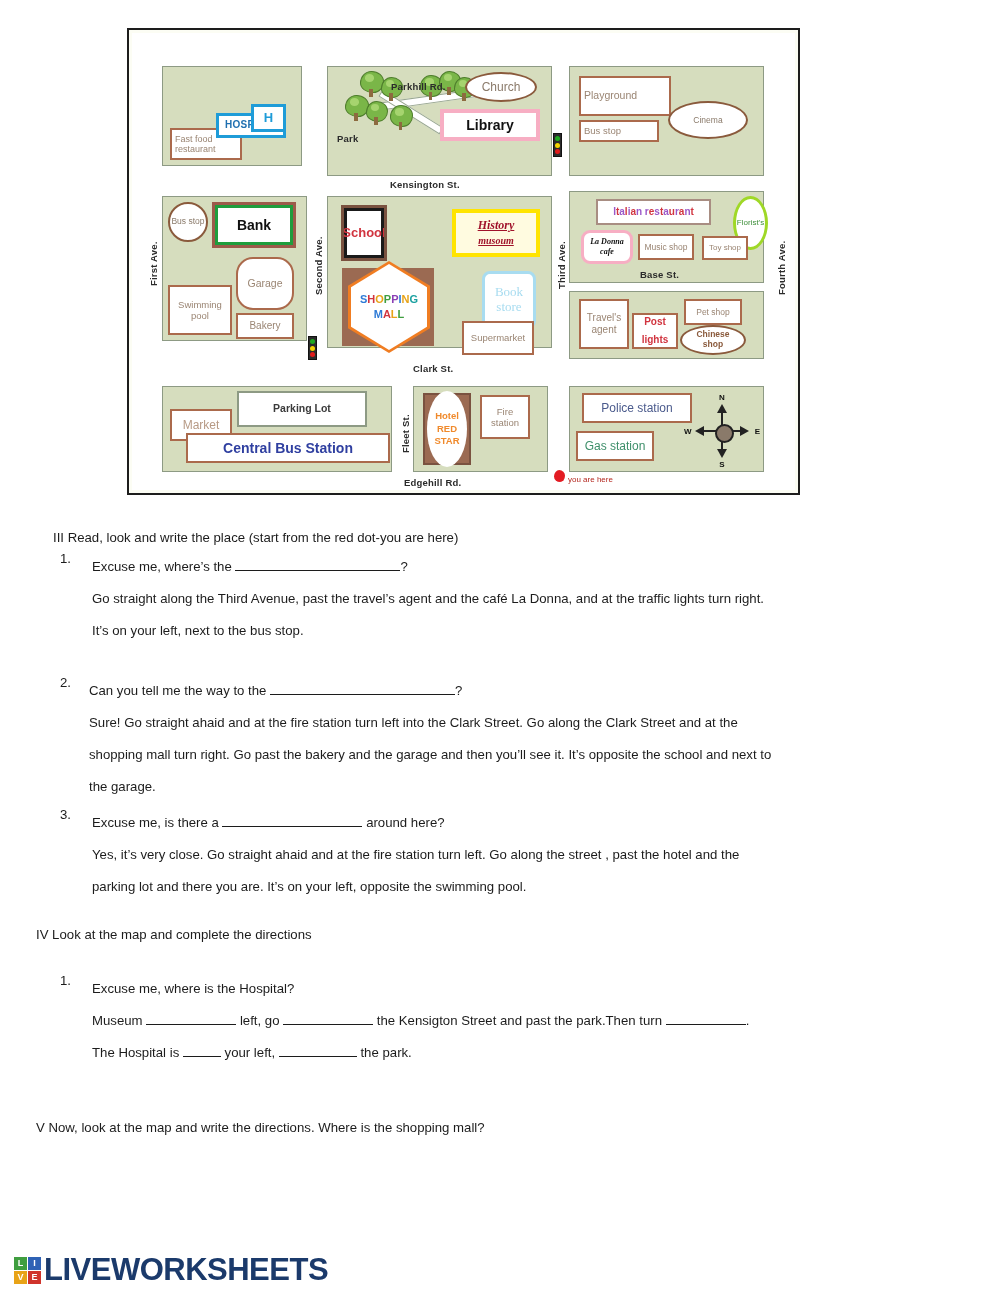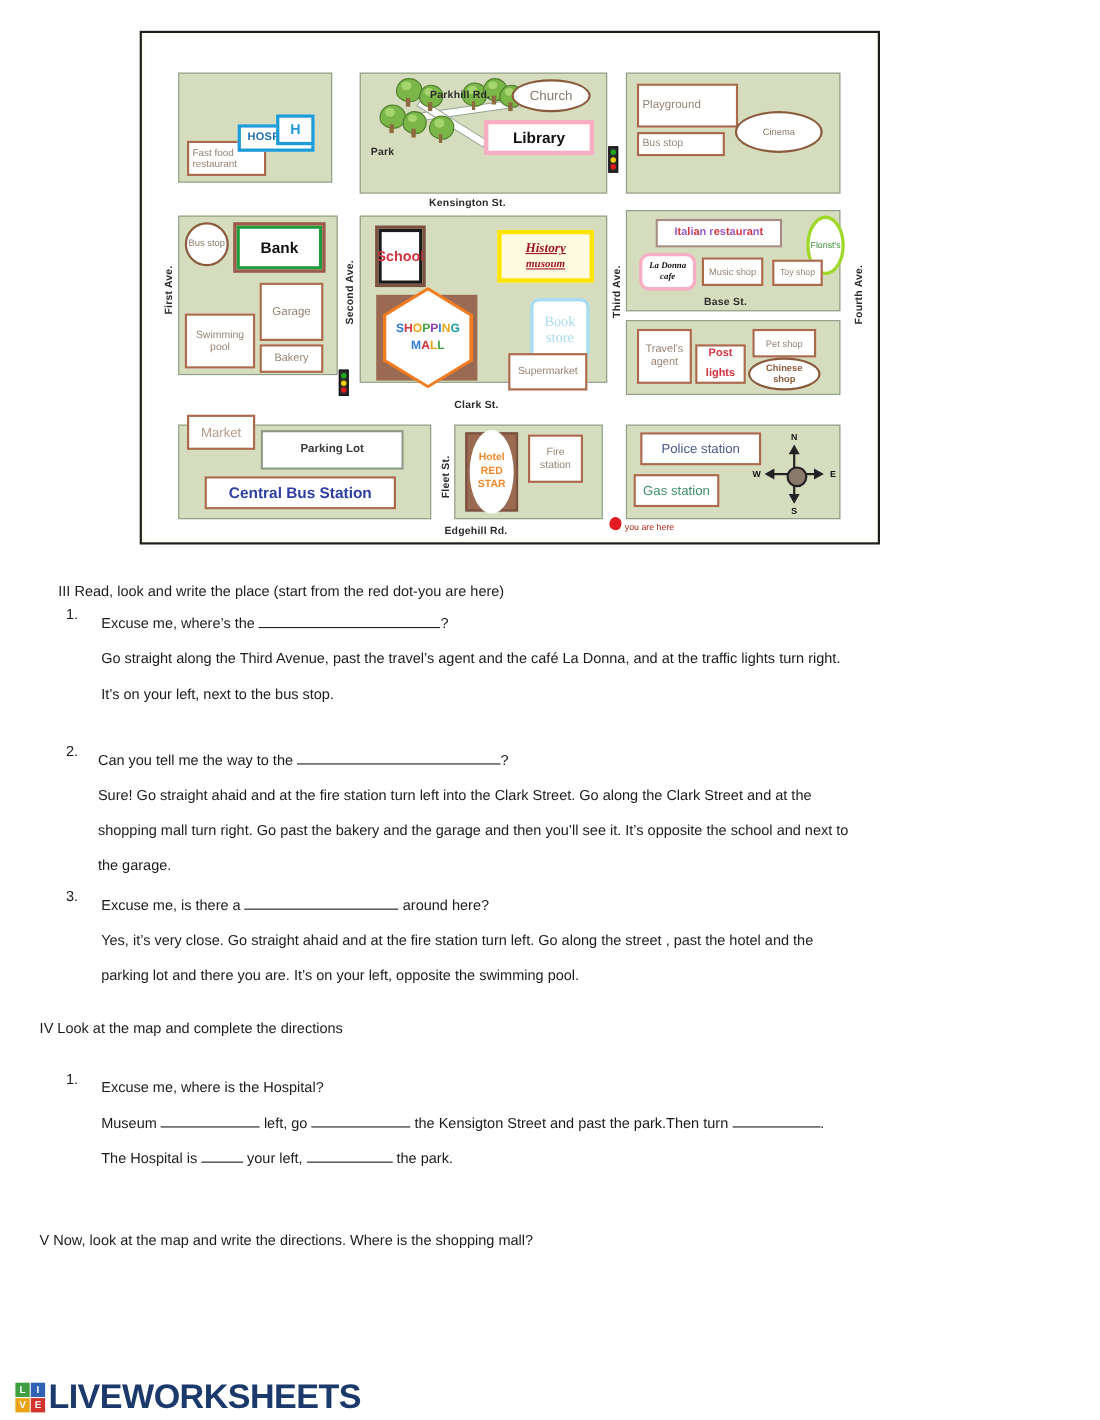--- a/index.html
+++ b/index.html
@@ -420,21 +420,21 @@
       <span>Cinema</span>
     </div>
 
     <div class="block" style="left:30px;top:163px;width:145px;height:145px;"></div>
     <div class="oval" id="o-busstop" style="left:36px;top:169px;width:40px;height:40px;">
       <span>Bus stop</span>
     </div>
     <div class="bldg" id="b-bank" style="left:83px;top:172px;width:78px;height:40px;">
       <span>Bank</span>
     </div>
-    <div class="bldg" id="b-garage" style="left:104px;top:224px;width:58px;height:53px;">
+    <div class="bldg" id="b-garage" style="left:104px;top:224px;width:58px;height:53px;border-radius:17px;">
       <span>Garage</span>
     </div>
     <div class="bldg" id="b-swim" style="left:36px;top:252px;width:64px;height:50px;">
       <span>Swimming pool</span>
     </div>
     <div class="bldg" id="b-bakery" style="left:104px;top:280px;width:58px;height:26px;">
       <span>Bakery</span>
     </div>
 
     <div class="block" style="left:195px;top:163px;width:225px;height:152px;"></div>
@@ -487,27 +487,27 @@
     </div>
     <div class="bldg" id="b-pet" style="left:552px;top:266px;width:58px;height:26px;">
       <span>Pet shop</span>
     </div>
     <div class="oval" id="b-chinese" style="left:548px;top:292px;width:66px;height:30px;flex-direction:column;">
       <span>Chinese</span>
       <span>shop</span>
     </div>
 
     <div class="block" style="left:30px;top:353px;width:230px;height:86px;"></div>
-    <div class="bldg" id="b-market" style="left:38px;top:344px;width:62px;height:32px;">
+    <div class="bldg" id="b-market" style="left:38px;top:376px;width:62px;height:32px;">
       <span>Market</span>
     </div>
     <div class="bldg" id="b-parking" style="left:105px;top:358px;width:130px;height:36px;background:#ffffff;">
       <span>Parking Lot</span>
     </div>
-    <div class="bldg" id="b-cbs" style="left:54px;top:400px;width:174px;height:30px;">
+    <div class="bldg" id="b-cbs" style="left:54px;top:400px;width:204px;height:30px;">
       <span>Central Bus Station</span>
     </div>
 
     <div class="block" style="left:281px;top:353px;width:135px;height:86px;"></div>
     <div id="b-hotel-outer" style="left:291px;top:360px;width:48px;height:72px;"></div>
     <div class="bldg" id="b-hotel" style="left:295px;top:358px;width:40px;height:76px;">
       <span>Hotel</span>
       <span>RED</span>
       <span>STAR</span>
     </div>

